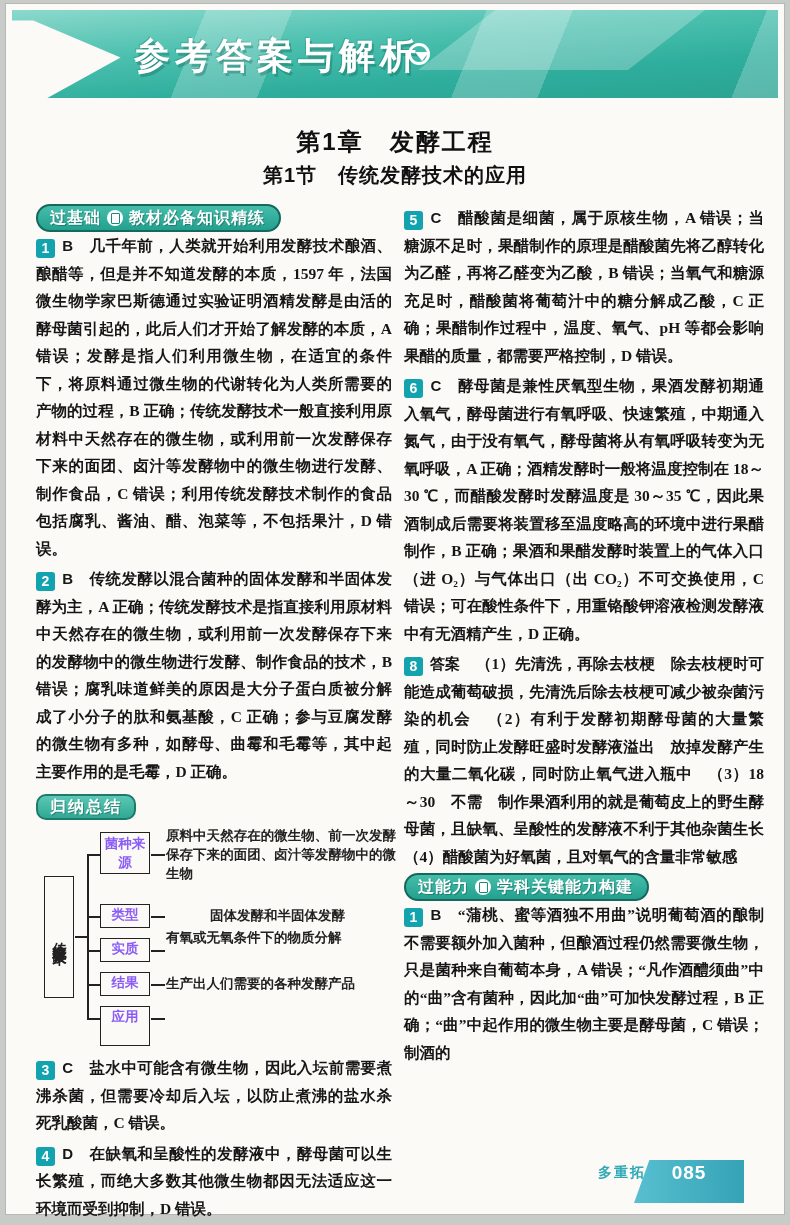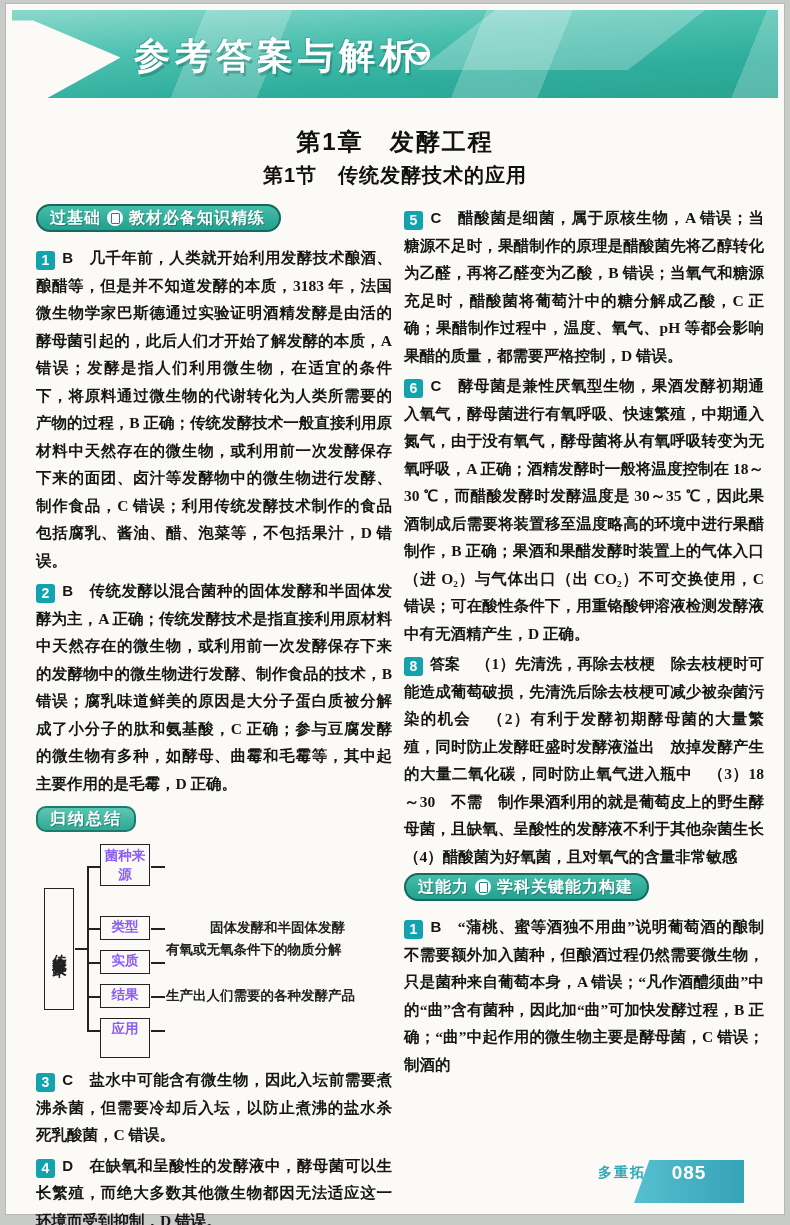--- a/index.html
+++ b/index.html
@@ -72,21 +72,21 @@
   .col-right { left:398px; width:360px; }
 
   
   .pill {
     display:inline-flex; align-items:center; gap:6px;
     height:28px; padding:0 14px 0 12px;
     background:linear-gradient(180deg,#46bdab 0%, #23a08e 100%);
     border:2px solid #14685c; border-radius:16px;
     font-family:"Liberation Sans", sans-serif;
     font-size:16px; font-weight:900; color:#ffffff; letter-spacing:1px;
-    margin-bottom:12px;
+    margin-bottom:0;
     text-shadow:1px 1px 0 rgba(10,70,60,0.4);
   }
   .pill .sep-icon {
     width:16px; height:16px; border-radius:50%;
     background:#ffffff; position:relative; flex:0 0 auto;
   }
   .pill .sep-icon::after {
     content:""; position:absolute; left:4px; top:3px; width:7px; height:9px;
     border:1.5px solid #1b8a79; border-radius:1px;
   }
@@ -173,21 +173,21 @@
 
     <div class="pill">
       <span>过基础</span>
       <span class="sep-icon"></span>
       <span>教材必备知识精练</span>
     </div>
 
     <p class="ans">
       <span class="num-badge">1</span>
       <span class="letter">B</span>
-      <span>几千年前，人类就开始利用发酵技术酿酒、酿醋等，但是并不知道发酵的本质，3183 年，法国微生物学家巴斯德通过实验证明酒精发酵是由活的酵母菌引起的，此后人们才开始了解发酵的本质，A 错误；发酵是指人们利用微生物，在适宜的条件下，将原料通过微生物的代谢转化为人类所需要的产物的过程，B 正确；传统发酵技术一般直接利用原材料中天然存在的微生物，或利用前一次发酵保存下来的面团、卤汁等发酵物中的微生物进行发酵、制作食品，C 错误；利用传统发酵技术制作的食品包括腐乳、酱油、醋、泡菜等，不包括果汁，D 错误。</span>
+      <span>几千年前，人类就开始利用发酵技术酿酒、酿醋等，但是并不知道发酵的本质，1597 年，法国微生物学家巴斯德通过实验证明酒精发酵是由活的酵母菌引起的，此后人们才开始了解发酵的本质，A 错误；发酵是指人们利用微生物，在适宜的条件下，将原料通过微生物的代谢转化为人类所需要的产物的过程，B 正确；传统发酵技术一般直接利用原材料中天然存在的微生物，或利用前一次发酵保存下来的面团、卤汁等发酵物中的微生物进行发酵、制作食品，C 错误；利用传统发酵技术制作的食品包括腐乳、酱油、醋、泡菜等，不包括果汁，D 错误。</span>
     </p>
 
     <p class="ans">
       <span class="num-badge">2</span>
       <span class="letter">B</span>
       <span>传统发酵以混合菌种的固体发酵和半固体发酵为主，A 正确；传统发酵技术是指直接利用原材料中天然存在的微生物，或利用前一次发酵保存下来的发酵物中的微生物进行发酵、制作食品的技术，B 错误；腐乳味道鲜美的原因是大分子蛋白质被分解成了小分子的肽和氨基酸，C 正确；参与豆腐发酵的微生物有多种，如酵母、曲霉和毛霉等，其中起主要作用的是毛霉，D 正确。</span>
     </p>
 
     <div class="mini-pill">归纳总结</div>
 
@@ -207,20 +207,21 @@
       <div class="d-line" style="left:109px; top:118px; width:14px; height:1.5px;"></div>
       <div class="d-line" style="left:109px; top:152px; width:14px; height:1.5px;"></div>
       <div class="d-line" style="left:109px; top:186px; width:14px; height:1.5px;"></div>
 
       <div class="d-box" style="top:0; height:42px; padding-top:1px;">菌种来源</div>
       <div class="d-box" style="top:72px;  height:24px;">类型</div>
       <div class="d-box" style="top:106px; height:24px;">实质</div>
       <div class="d-box" style="top:140px; height:24px;">结果</div>
       <div class="d-box" style="top:174px; height:40px;">应用</div>
 
+      <div class="d-desc" style="top:-6px;">原料中天然存在的微生物、前一次发酵保存下来的面团、卤汁等发酵物中的微生物</div>
       <div class="d-desc" style="top:74px;padding-left:44px;">固体发酵和半固体发酵</div>
       <div class="d-desc" style="top:96px;">有氧或无氧条件下的物质分解</div>
       <div class="d-desc" style="top:142px;">生产出人们需要的各种发酵产品</div>
     </div>
 
     <p class="ans">
       <span class="num-badge">3</span>
       <span class="letter">C</span>
       <span>盐水中可能含有微生物，因此入坛前需要煮沸杀菌，但需要冷却后入坛，以防止煮沸的盐水杀死乳酸菌，C 错误。</span>
     </p>

